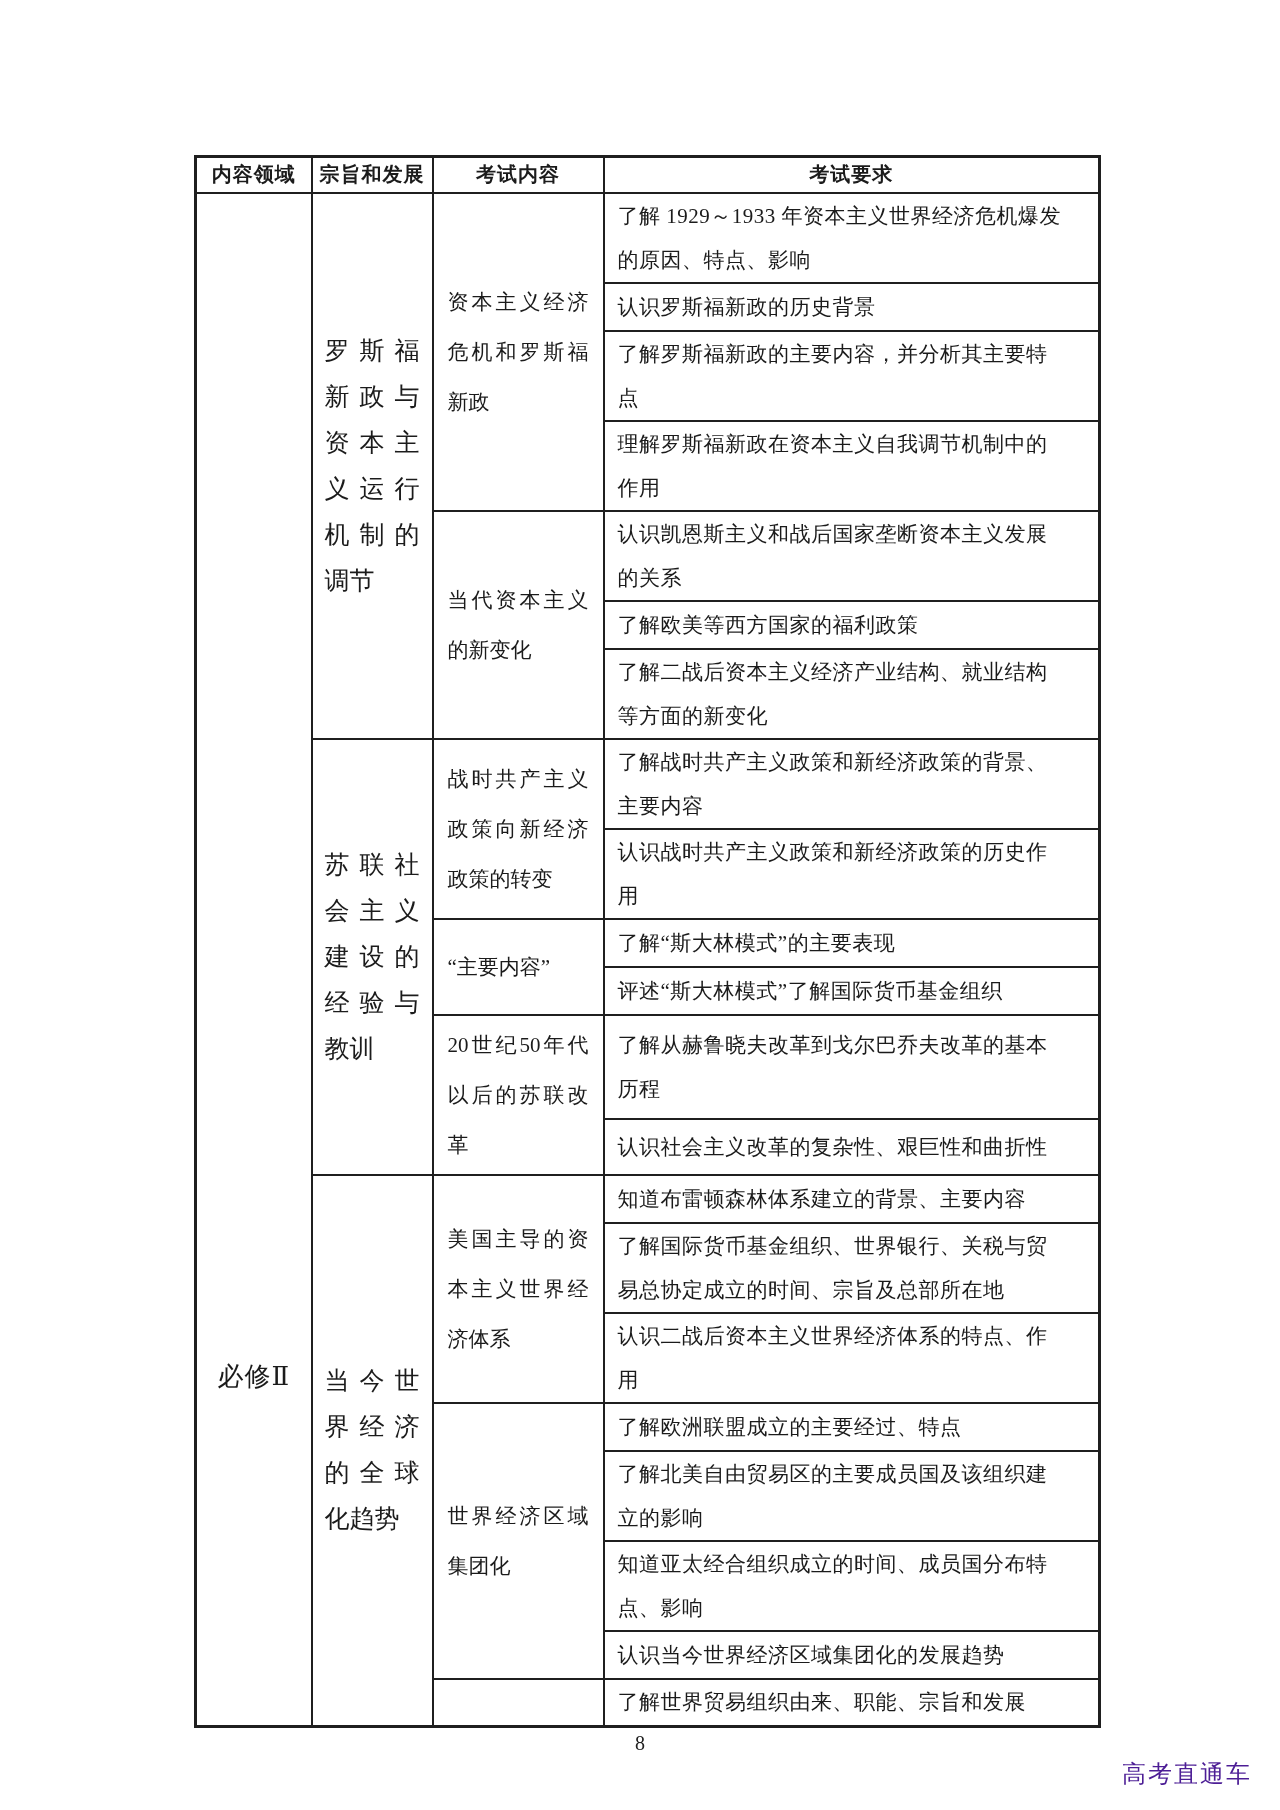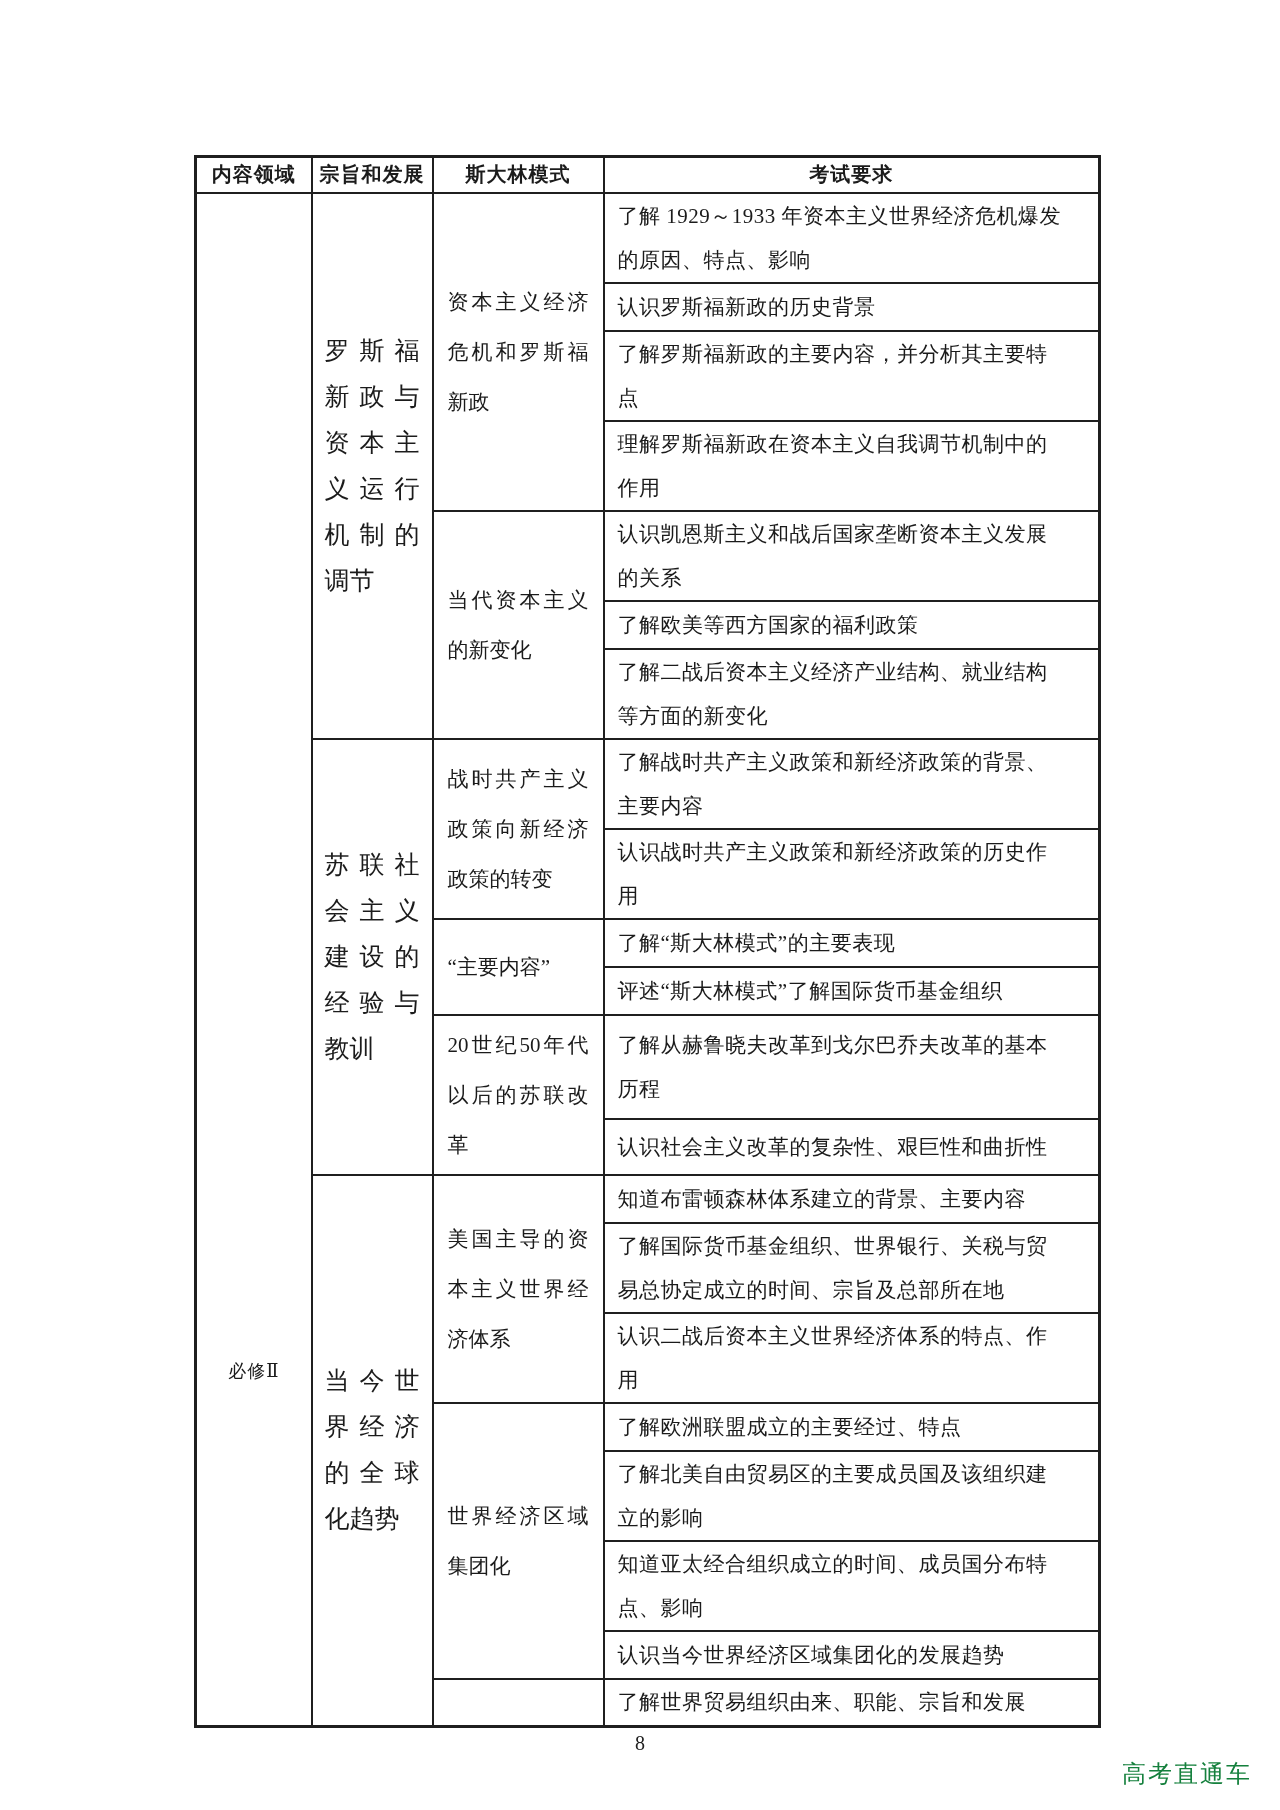--- a/index.html
+++ b/index.html
@@ -33,21 +33,21 @@
     text-align:center;
     vertical-align:middle;
     letter-spacing:1px;
     padding:0 2px;
   }
   tr.h1{height:48px;}
   tr.h2{height:88px;}
   td.area{
     vertical-align:top;
     text-align:center;
-    font-size:18px;
+    font-size:26px;
     padding-top:1165px;
     letter-spacing:1px;
   }
   td.theme{
     vertical-align:middle;
     text-align:justify;
     text-justify:inter-character;
     font-size:25px;
     line-height:46px;
     padding:0 12px;
@@ -74,21 +74,21 @@
     top:1732px;
     text-align:center;
     font-size:20px;
     color:#222;
   }
   .watermark{
     position:absolute;
     right:28px;
     top:1758px;
     font-size:24px;
-    color:#15803d;
+    color:#4c1d95;
     letter-spacing:2px;
     text-shadow:1px 1px 0 #ffffff;
   }
 </style>
 </head>
 <body>
 
 <div class="page">
 
   <table class="syllabus">
@@ -96,21 +96,21 @@
       <col style="width:116px">
       <col style="width:121px">
       <col style="width:171px">
       <col style="width:496px">
     </colgroup>
 
     <tbody>
         <tr class="hdr">
       <th>内容领域</th>
       <th>宗旨和发展</th>
-      <th>斯大林模式</th>
+      <th>考试内容</th>
       <th>考试要求</th>
     </tr>
 
     <tr class="h2">
       <td class="area" rowspan="21">必修Ⅱ</td>
       <td class="theme" rowspan="7">罗斯福新政与资本主义运行机制的调节</td>
       <td class="content" rowspan="4">资本主义经济危机和罗斯福新政</td>
       <td class="req">了解 1929～1933 年资本主义世界经济危机爆发的原因、特点、影响</td>
     </tr>
     <tr class="h1">

